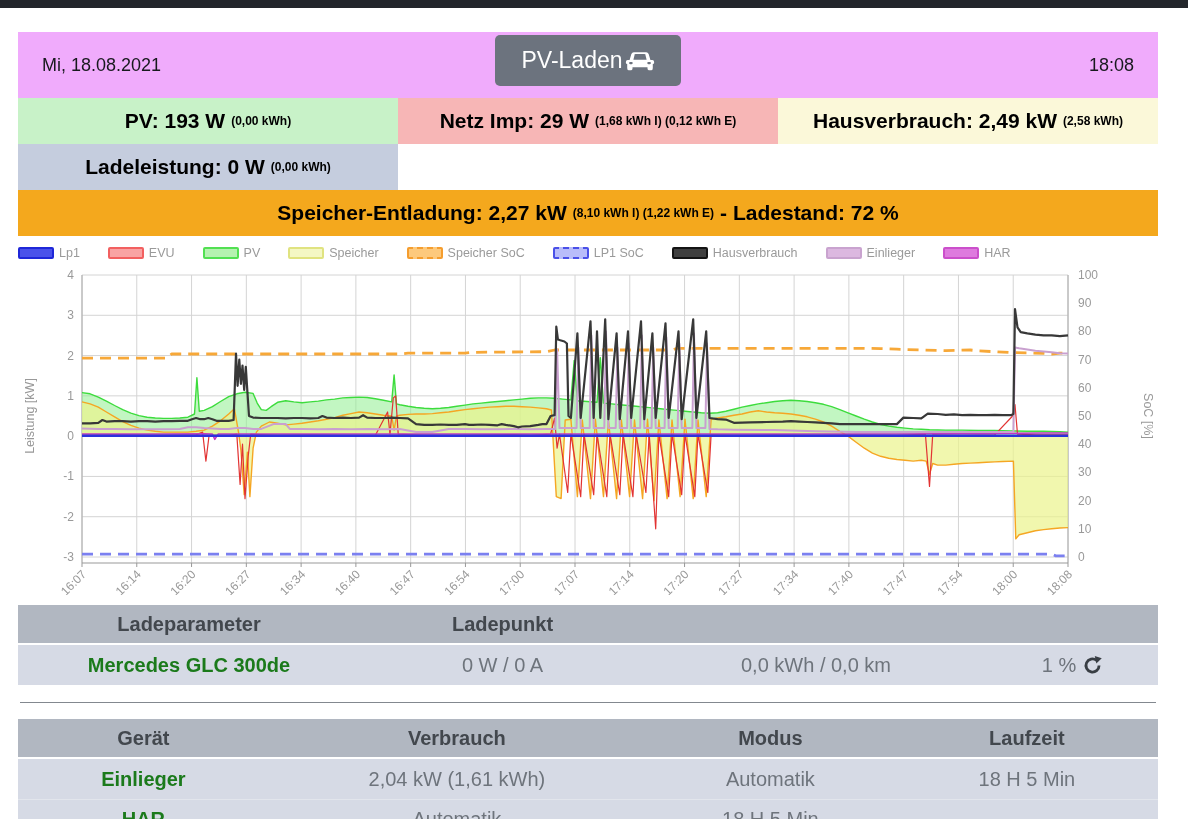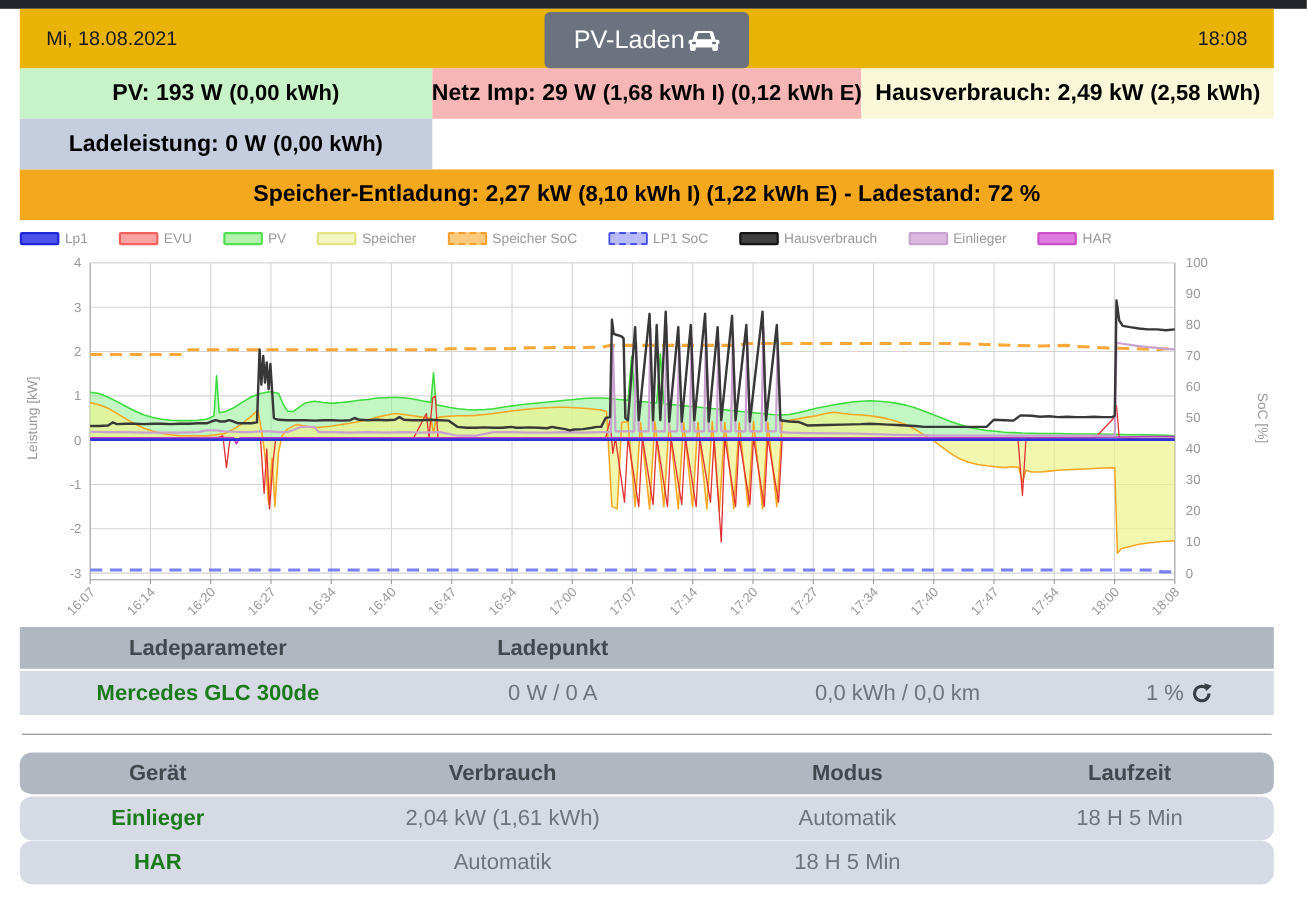--- a/index.html
+++ b/index.html
@@ -3,52 +3,52 @@
 <meta charset="utf-8">
 <style>
   * { box-sizing: border-box; margin: 0; padding: 0; }
   body { width: 1188px; height: 819px; background: #ffffff; overflow: hidden;
          font-family: "Liberation Sans", "DejaVu Sans", sans-serif; }
   .page { position: relative; width: 1188px; height: 819px; background: #fff; }
   .topstrip { width: 1188px; height: 8px; background: #23262b; }
   .content { margin-left: 18px; width: 1140px; }
 
   
-  .appbar { position: relative; height: 54px; background: #eab308;
+  .appbar { position: relative; height: 66px; background: #f0abfc;
             display: flex; align-items: center; justify-content: space-between;
-            padding: 0 24px; }
+            padding: 0 24px; margin-top: 24px; }
   .appbar .date, .appbar .clock { font-size: 18px; color: #17191d; font-weight: 500; }
   .modebtn { position: absolute; left: 50%; transform: translateX(-50%); top: 3px;
              height: 51px; min-width: 186px; background: #6c737e; border: none;
              border-radius: 5px; color: #fff; font-size: 23px;
              font-family: inherit; display: flex; align-items: center; gap: 2px;
              justify-content: center; padding: 0 16px; cursor: pointer; }
 
   
   .statusgrid { display: grid; grid-template-columns: 1fr 1fr 1fr; }
   .scell { height: 46px; display: flex; align-items: center; justify-content: center;
            gap: 6px; color: #000; white-space: nowrap; }
   .scell .main, .batt .main, .batt .suffix { font-size: 21px; font-weight: bold; }
-  .scell .detail, .batt .detail { font-size: 20px; font-weight: bold; text-align: center; }
+  .scell .detail, .batt .detail { font-size: 12px; font-weight: bold; text-align: center; }
   .batt { height: 46px; display: flex; align-items: center; justify-content: center; gap: 6px; }
 
   
   .chartwrap { background: #fff; padding-top: 7px; }
   .legend { display: flex; justify-content: flex-start; align-items: center; gap: 28px;
             height: 20px; margin-bottom: 2px; }
   .legitem { display: flex; align-items: center; gap: 5px; }
   .legswatch { width: 36px; height: 12px; border-radius: 2px; border: 2px solid; }
   .legswatch.dashed { border-style: dashed; }
   .leglabel { font-size: 12.5px; color: #9a9a9a; }
 
   
   .tbl { width: 1140px; }
   .trow { display: grid; align-items: center; height: 40px; }
   .t1 .trow { grid-template-columns: 30% 25% 30% 15%; }
-  .t2 .trow { grid-template-columns: 22% 33% 22% 23%; border-radius: 11px; }
+  .t2 .trow { grid-template-columns: 22% 33% 22% 23%; }
   .thead { background: #b1b7c1; border-bottom: 2px solid #fff; }
   .thead .tc { font-weight: bold; color: #42474d; font-size: 20px; }
   .tdata { background: #d6dae5; }
   .tdata + .tdata { border-top: 1px solid #e2e5ec; }
   .tc { text-align: center; font-size: 20px; color: #6e747c; }
   .tc.name { color: #1b7a1b; font-weight: bold; cursor: pointer; }
   .soccell { display: flex; align-items: center; justify-content: center; gap: 6px; }
   .refresh { display: inline-flex; cursor: pointer; }
   .divider { border: none; border-top: 1px solid #83888f; margin: 17px 2px 16px 2px; }
   .gap6 { height: 6px; }

